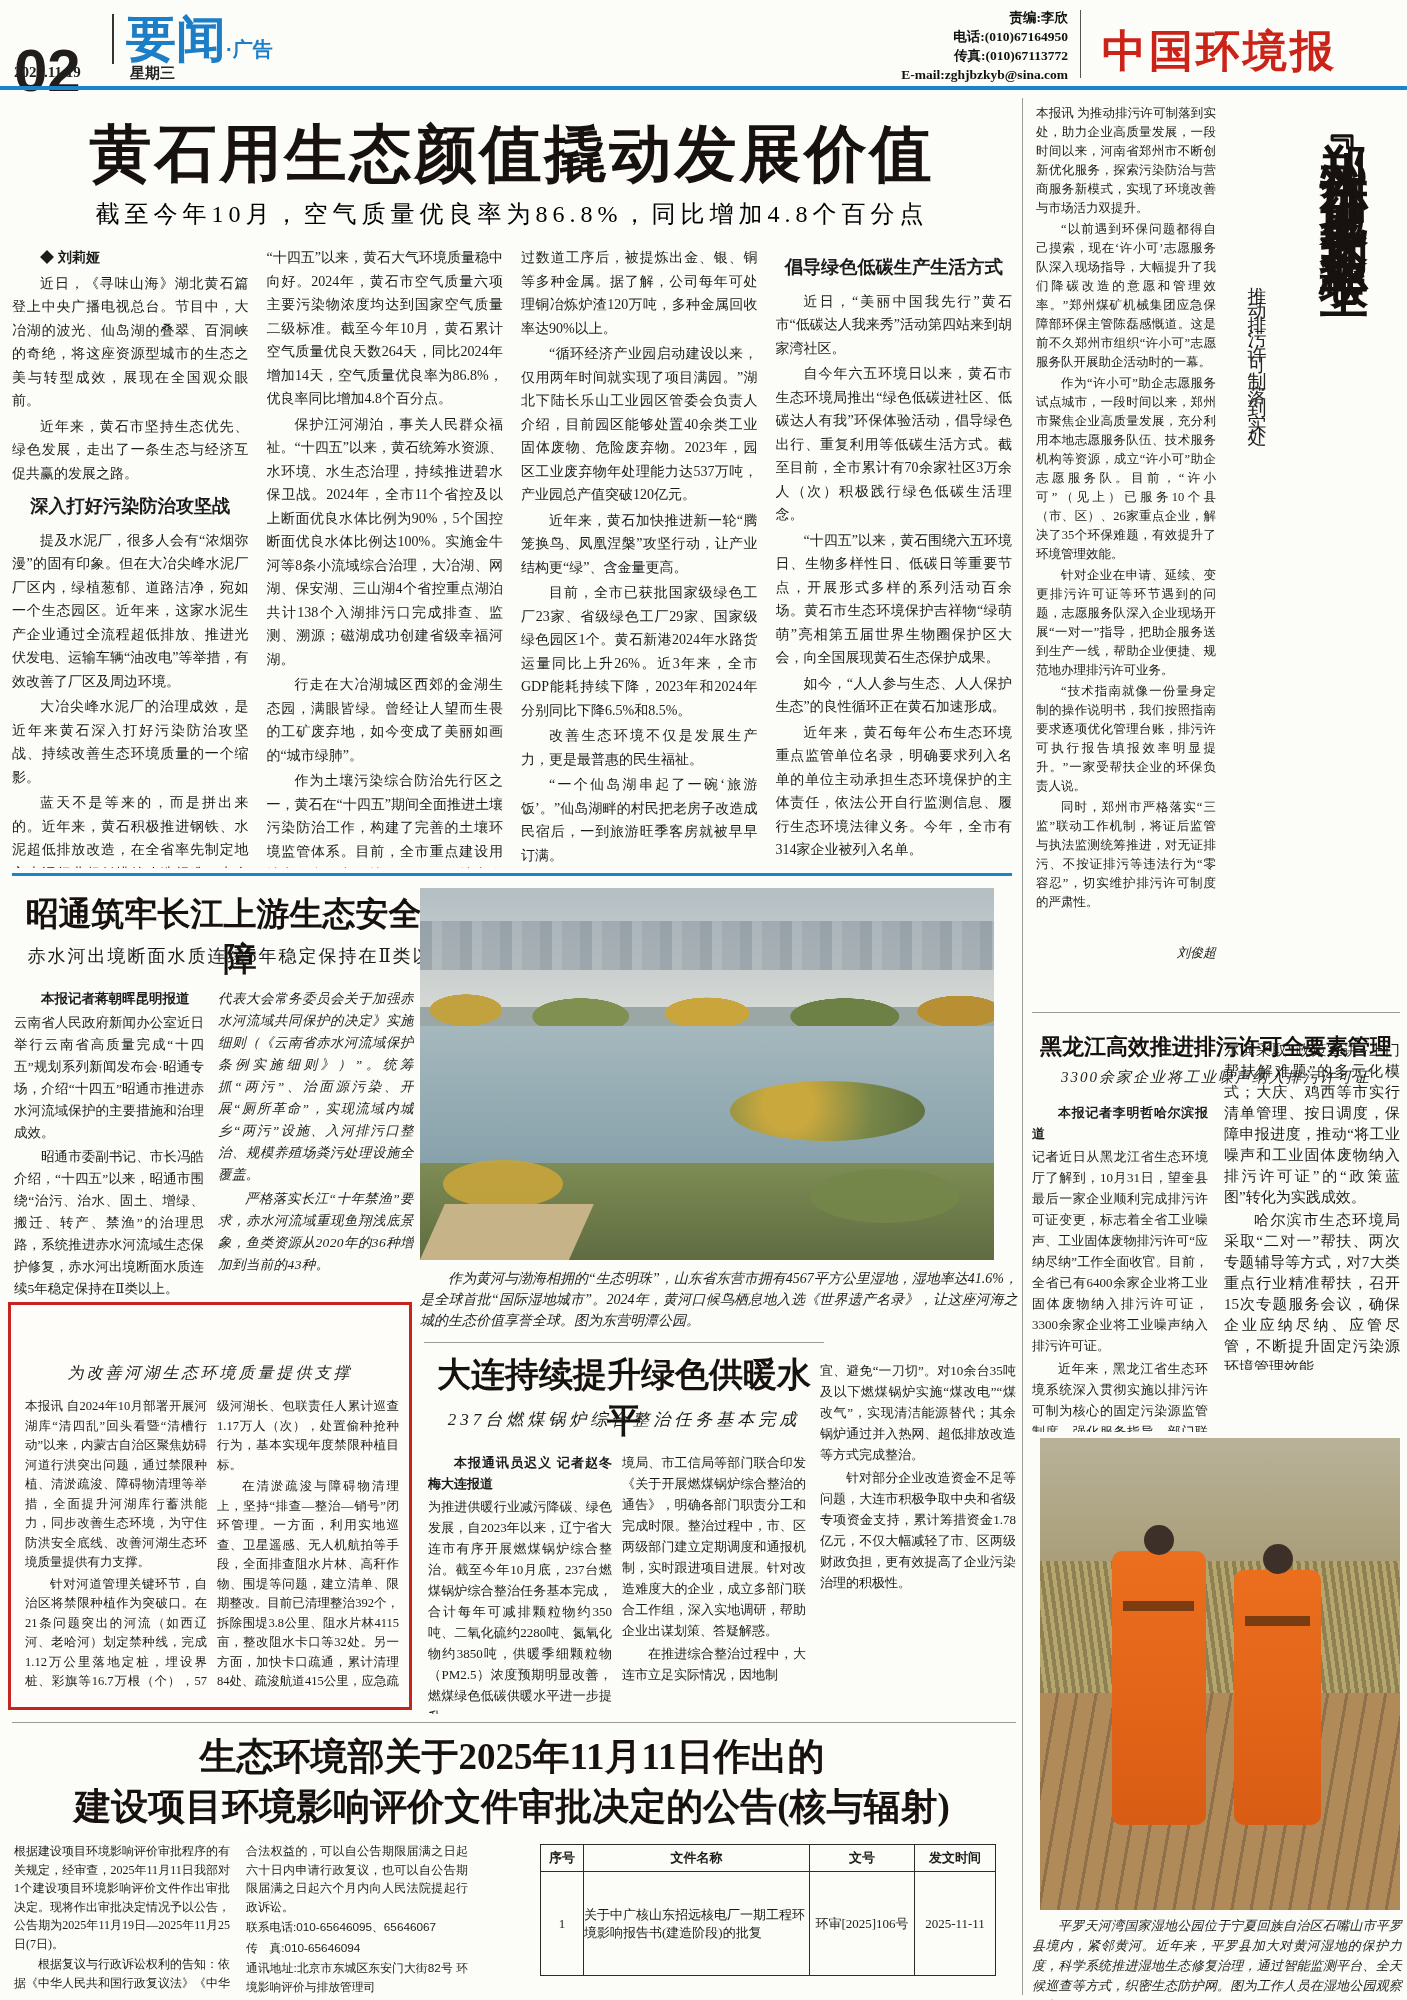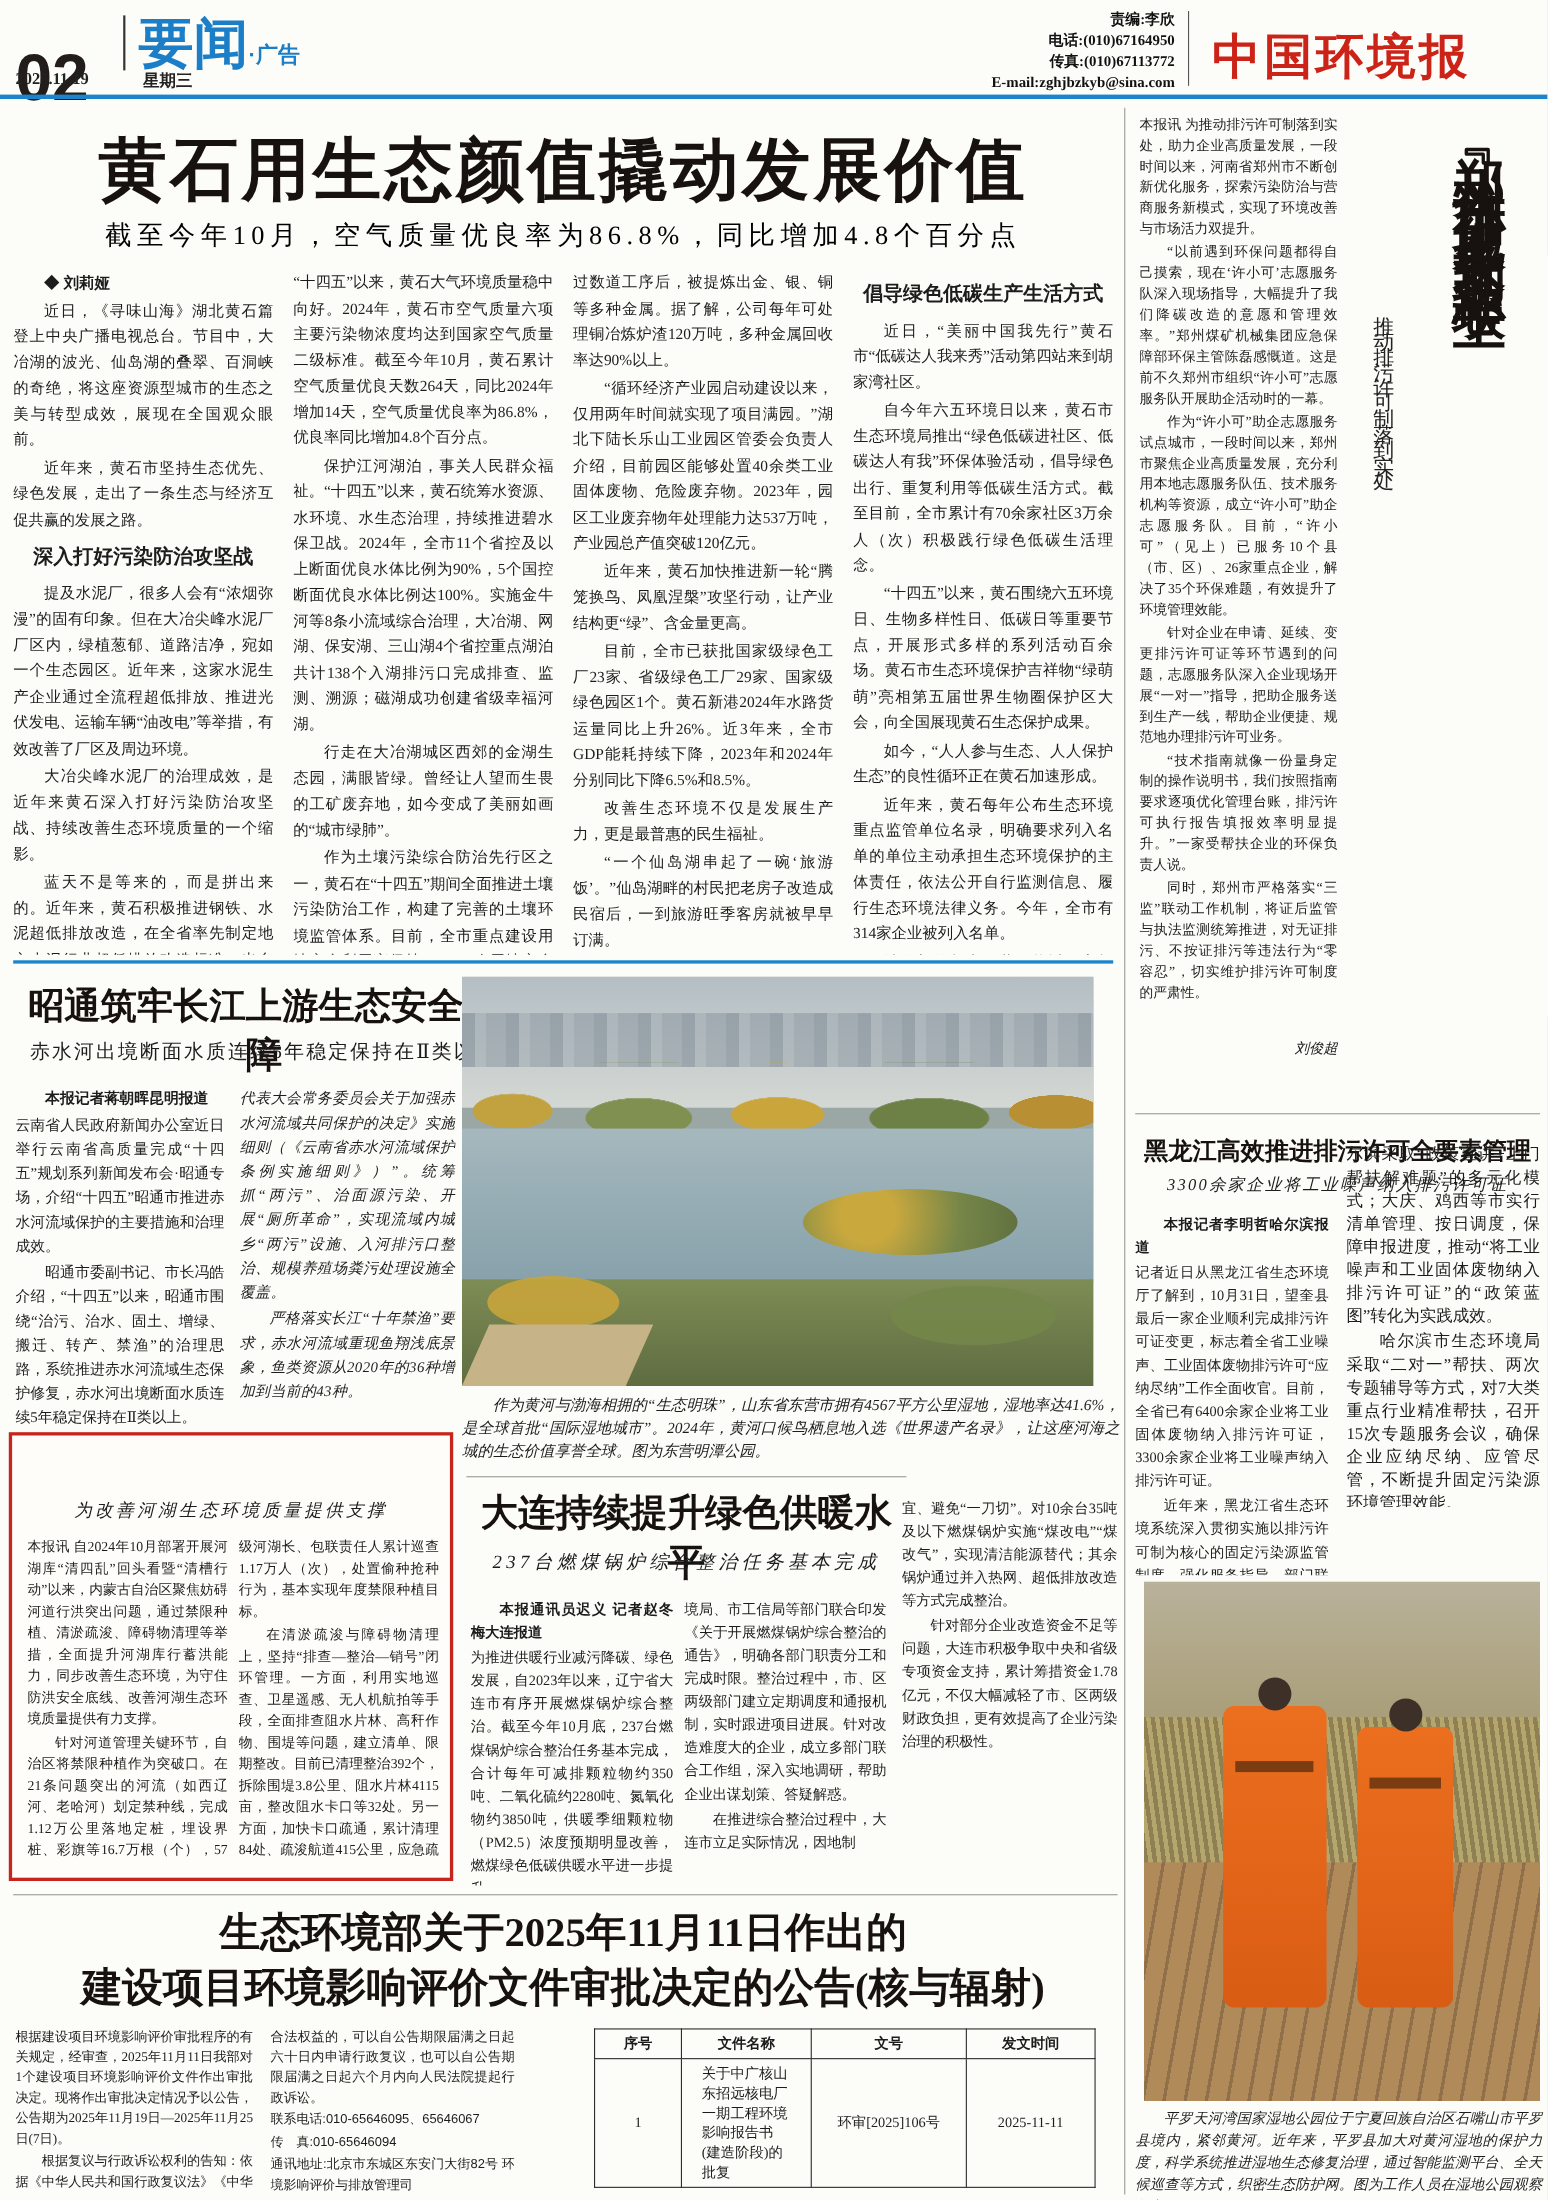--- a/index.html
+++ b/index.html
@@ -35,21 +35,21 @@
   .caption{font-style:italic;font-size:14px;line-height:21px;}
   .caption .credit{font-style:normal;font-weight:700;font-family:"Liberation Sans",sans-serif;display:block;text-align:right;}
   
   .vert{writing-mode:vertical-rl;text-orientation:upright;}
   .v-main{font-weight:900;font-size:48px;letter-spacing:8px;color:#17120f;}
   .v-deck{font-size:19px;letter-spacing:14px;color:#222;}
   
   .redbox{border:3px solid #c5251c;background:#fffdfa;}
   
   table.doc{border-collapse:collapse;width:100%;font-size:13px;}
-  table.doc th,table.doc td{border:1.5px solid #2b2b2b;padding:4px 18px;}
+  table.doc th,table.doc td{border:1.5px solid #2b2b2b;padding:4px 0;}
   table.doc th{font-weight:700;text-align:center;}
   
   .photo{overflow:hidden;background:#9aa7a5;}
   .photo div{position:absolute;}
   .lk-sky{top:0;left:0;right:0;height:32%;background:linear-gradient(#b4bec3,#d4d8d4);}
   .lk-city{top:9%;left:0;right:0;height:13%;opacity:.5;
     background:repeating-linear-gradient(90deg,#6f7d8a 0 12px,#9aa5ad 12px 22px,#84919b 22px 40px);}
   .lk-trees{top:21%;left:0;right:0;height:17%;
     background:radial-gradient(60px 26px at 8% 70%,#c2a23e 60%,transparent 61%),
                radial-gradient(80px 30px at 28% 80%,#7f9050 60%,transparent 61%),

